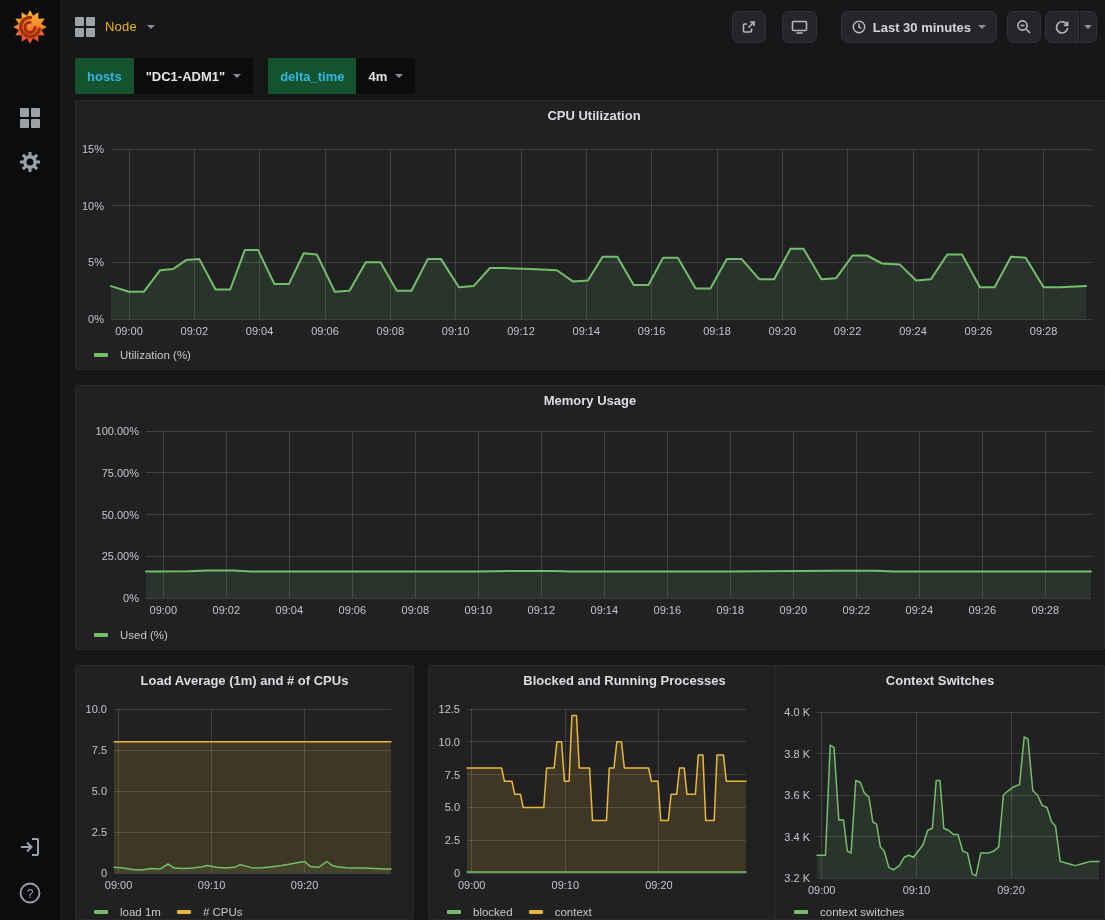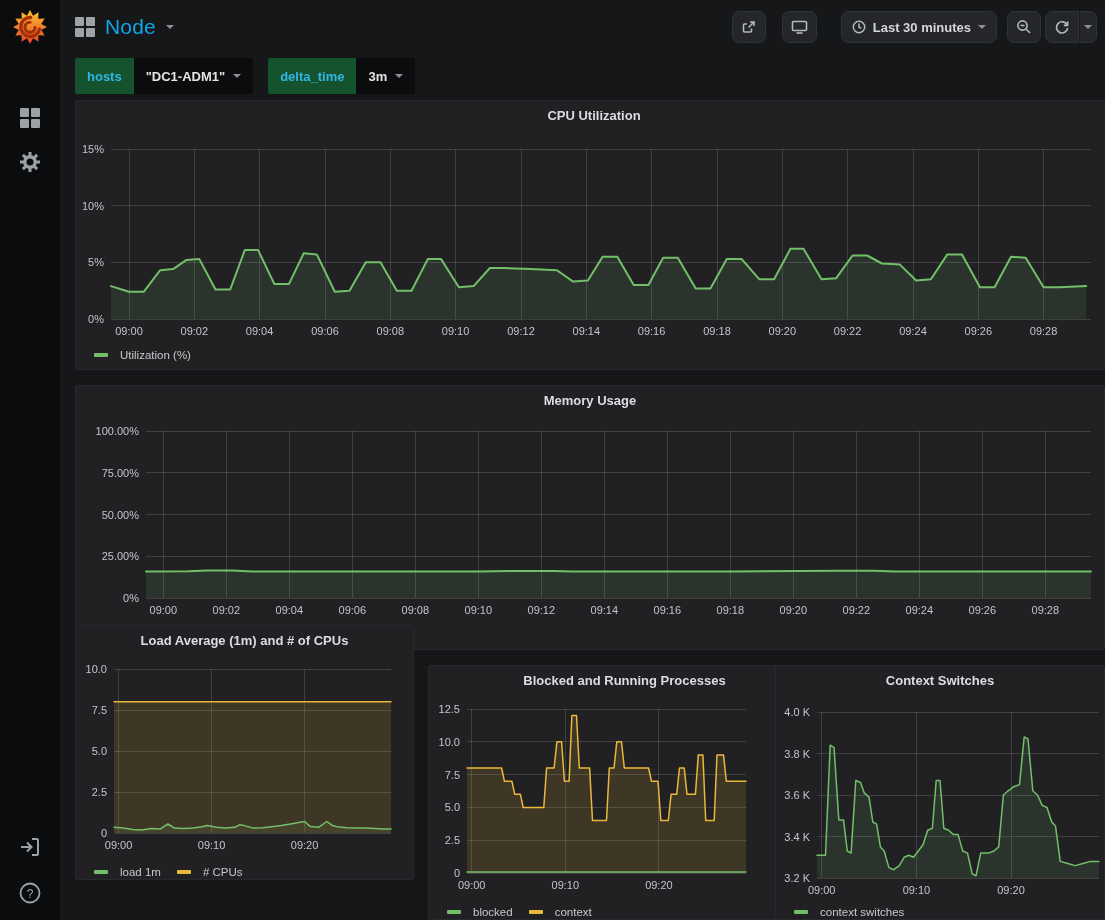--- a/index.html
+++ b/index.html
@@ -11,21 +11,21 @@
     color:#d8d9da;
   }
   
   .sidebar { position:absolute; left:0; top:0; width:60px; height:920px; background:#0b0c0e; }
   .side-icon { position:absolute; left:0; width:60px; display:flex; justify-content:center; color:#9da0a5; cursor:pointer; }
   
   .header { position:absolute; left:60px; top:0; width:1045px; height:53px; background:#161719; }
   .breadcrumb { position:absolute; left:15px; top:0; height:53px; display:flex; align-items:center; gap:10px; }
   .grid-ico { display:grid; grid-template-columns:9px 9px; grid-template-rows:9px 9px; gap:2px; }
   .grid-ico span { background:#9fa2a7; border-radius:1px; }
-  .dash-title { font-size:21px; font-weight:500; color:#0ea5e9; letter-spacing:.2px; }
+  .dash-title { font-size:13px; font-weight:500; color:#eab308; letter-spacing:.2px; }
   .caret { width:0; height:0; border-left:4px solid transparent; border-right:4px solid transparent; border-top:4px solid #8e9095; display:inline-block; }
   .header-right { position:absolute; right:8px; top:11px; display:flex; align-items:center; }
   .navbtn {
     height:32px; min-width:32px; display:flex; align-items:center; justify-content:center; gap:7px;
     background:#24262a; border:1px solid #2f3236; border-radius:7px; color:#b4b7bc; cursor:pointer; padding:0 8px;
   }
   .navbtn svg { display:block; }
   .timepicker { font-size:13px; font-weight:600; color:#d5d6d8; padding:0 10px; }
   .btn-group { display:flex; }
   .btn-group .navbtn:first-child { border-top-right-radius:0; border-bottom-right-radius:0; }
@@ -41,21 +41,21 @@
   .panel-title { position:absolute; top:7px; left:0; right:0; text-align:center; font-size:13px; font-weight:700; color:#dcdde0; cursor:pointer; }
   .chart-area { position:absolute; }
   .chart-svg { overflow:visible; }
   .chart-svg text { fill:#c3c5c8; font-size:11px; font-family:"Liberation Sans",sans-serif; }
   .chart-svg line.grid { stroke:rgba(255,255,255,0.14); stroke-width:1; shape-rendering:crispEdges; }
   .legend { position:absolute; left:18px; display:flex; gap:16px; font-size:11.5px; color:#c7c8ca; white-space:nowrap; }
   .legend-item { display:inline-flex; align-items:center; gap:12px; cursor:pointer; }
   .swatch { width:14px; height:4px; border-radius:1px; display:inline-block; }
   #panel-cpu  { left:75px;  top:100px; width:1038px; height:270px; }
   #panel-mem  { left:75px;  top:385px; width:1030px; height:265px; }
-  #panel-load { left:75px;  top:625px; width:339px;  height:255px; }
+  #panel-load { left:75px;  top:665px; width:339px;  height:255px; }
   #panel-proc { left:428px; top:665px; width:393px;  height:255px; }
   #panel-ctx  { left:775px; top:665px; width:330px;  height:255px; }
 </style>
 </head>
 <body>
 
 <div class="sidebar">
   <div class="side-icon" style="top:8px">
     <svg width="36" height="38" viewBox="0 0 34 34">
       <defs>
@@ -165,21 +165,21 @@
   <div class="chip">
     <span class="v-label">hosts</span>
     <span class="v-value">
       <span>"DC1-ADM1"</span>
       <span class="caret"></span>
     </span>
   </div>
   <div class="chip">
     <span class="v-label">delta_time</span>
     <span class="v-value">
-      <span>3m</span>
+      <span>4m</span>
       <span class="caret"></span>
     </span>
   </div>
 </div>
 
 <div class="panel" id="panel-cpu">
   <div class="panel-title">CPU Utilization</div>
   <div class="chart-area" style="left:0;top:28px;width:1030px;height:218px"><svg class="chart-svg" width="1030" height="218">
         <line class="grid" x1="53.0" x2="53.0" y1="20" y2="190"></line>
         <text x="53.0" y="206" text-anchor="middle">09:00</text>

